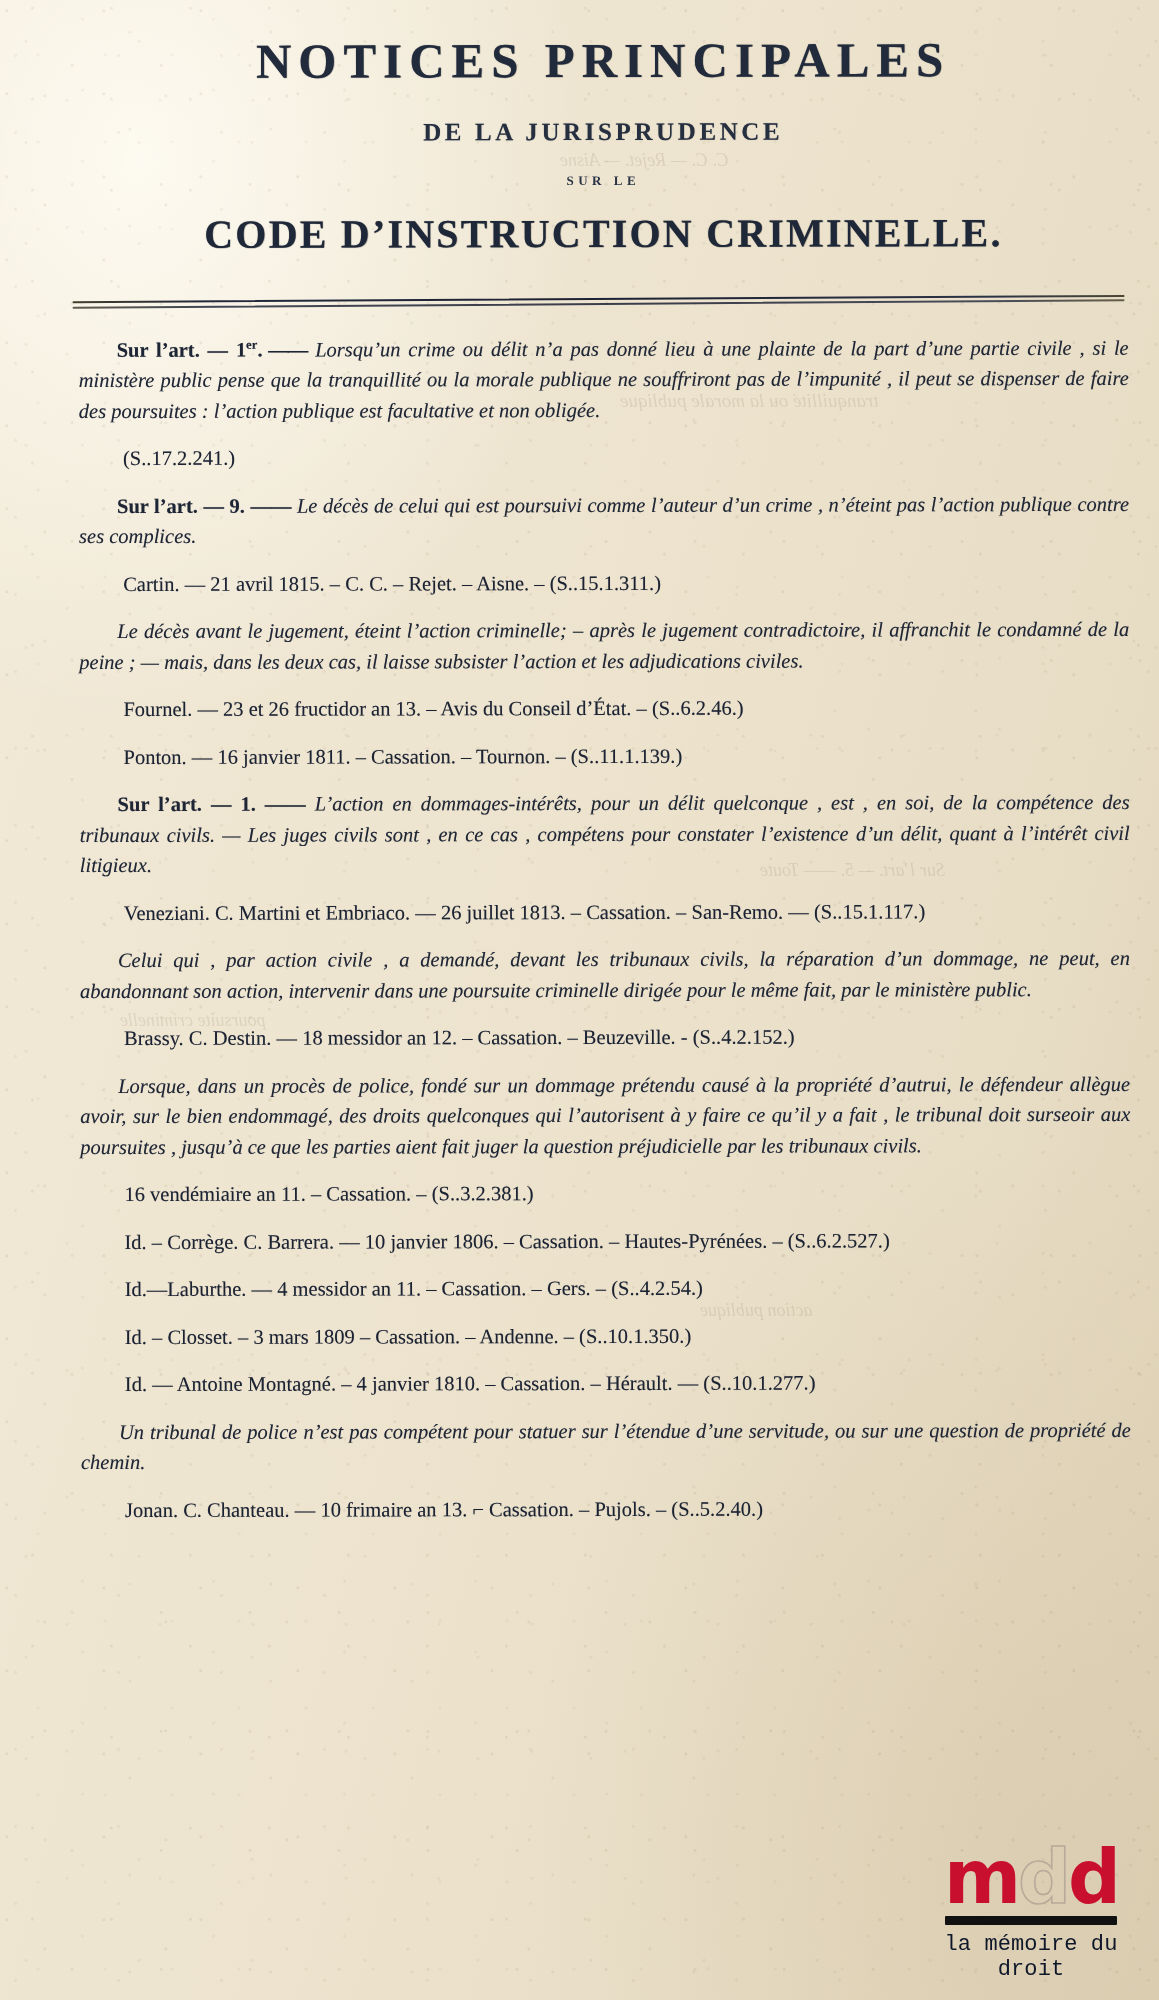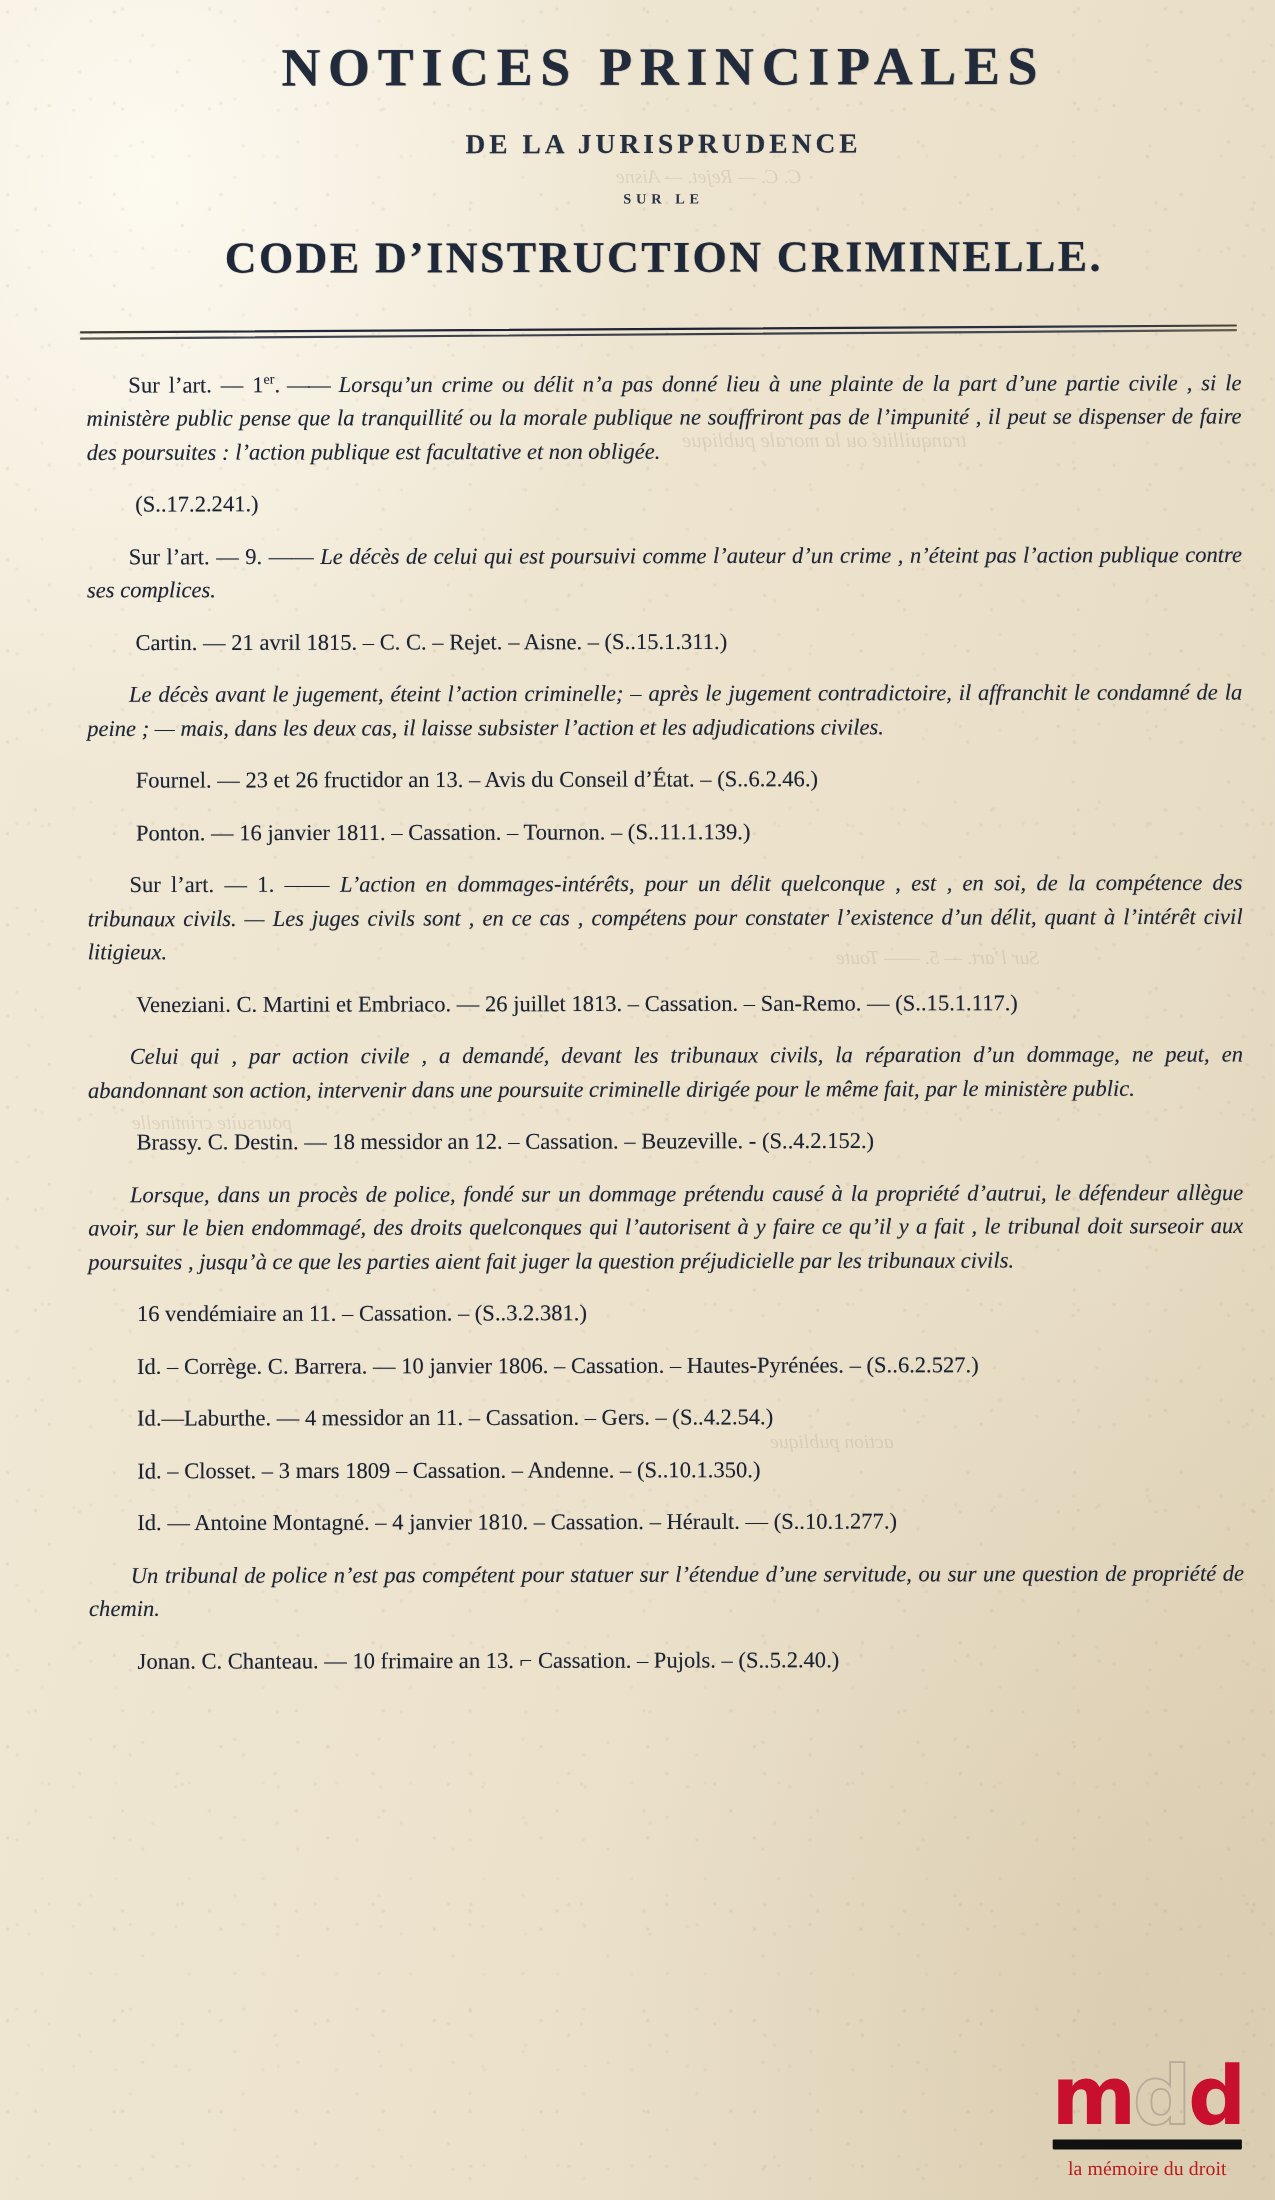--- a/index.html
+++ b/index.html
@@ -83,51 +83,51 @@
   
   .p{
     margin:0 0 0 0;color:#1e2534;
     font-size:20.5px;line-height:30.5px;
     text-align:justify;
     text-shadow:0 0 .7px rgba(35,42,60,.40);
   }
   .p.it{font-style:italic;}
   .p.ind{text-indent:38px;}
   .blk{margin-bottom:17px;}
-  .lead{font-style:normal;font-weight:400;}
+  .lead{font-style:normal;font-weight:700;}
   .sup{font-size:.62em;vertical-align:super;margin-top:32px;}
   .dash{letter-spacing:-1px;}
 
   
   .cit{
     color:#1b2232;font-size:20.5px;line-height:30.5px;
     text-indent:44px;text-align:justify;
     text-shadow:0 0 .7px rgba(35,42,60,.40);
     margin-bottom:17px;
   }
 
   
   #skew{transform:rotate(-.12deg);transform-origin:50% 0;}
 
   
   #logo{
-    position:absolute;right:28px;bottom:18px;width:176px;text-align:center;
+    position:absolute;right:40px;bottom:18px;width:176px;text-align:center;
     user-select:none;
   }
   #logo .word{
     font-family:"DejaVu Sans","Liberation Sans",sans-serif;
     font-weight:700;font-size:74px;line-height:.86;color:#c8102e;
     letter-spacing:-3px;
     display:block;
   }
   #logo .word .ghost{color:transparent;-webkit-text-stroke:1.6px #b9a99a;}
   #logo .bar{height:9px;background:#111;margin:6px 2px 7px 2px;border-radius:1px;}
   #logo .tag{
-    font-family:Liberation Serif, serif;
-    font-size:18px;color:#b91c1c;letter-spacing:.1px;display:block;
+    font-family:Liberation Mono, monospace;
+    font-size:22px;color:#0f172a;letter-spacing:.1px;display:block;
   }
 </style>
 </head>
 <body>
 
 <div id="paper"></div>
 <div id="grain"></div>
 
 <div id="bleed">
   <div style="left:620px;top:390px;font-size:19px;">tranquillité ou la morale publique</div>

